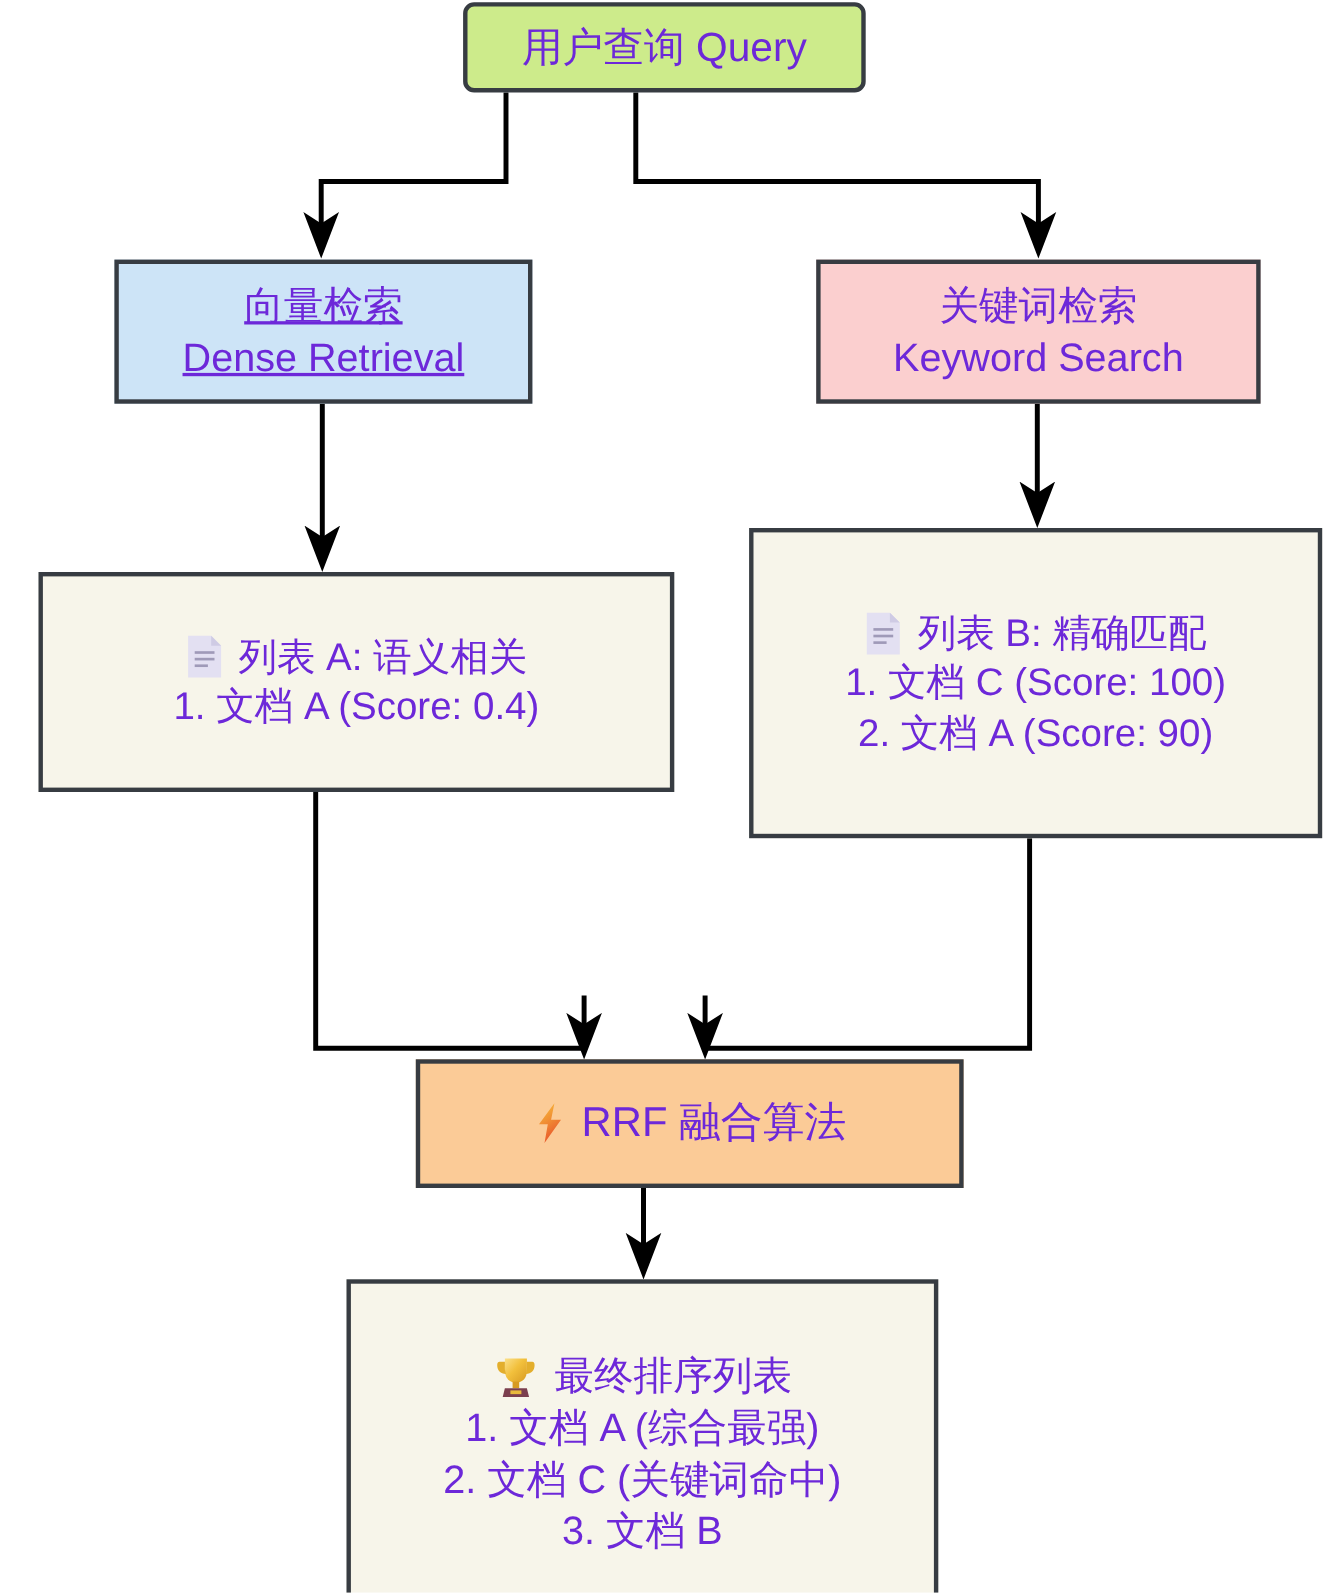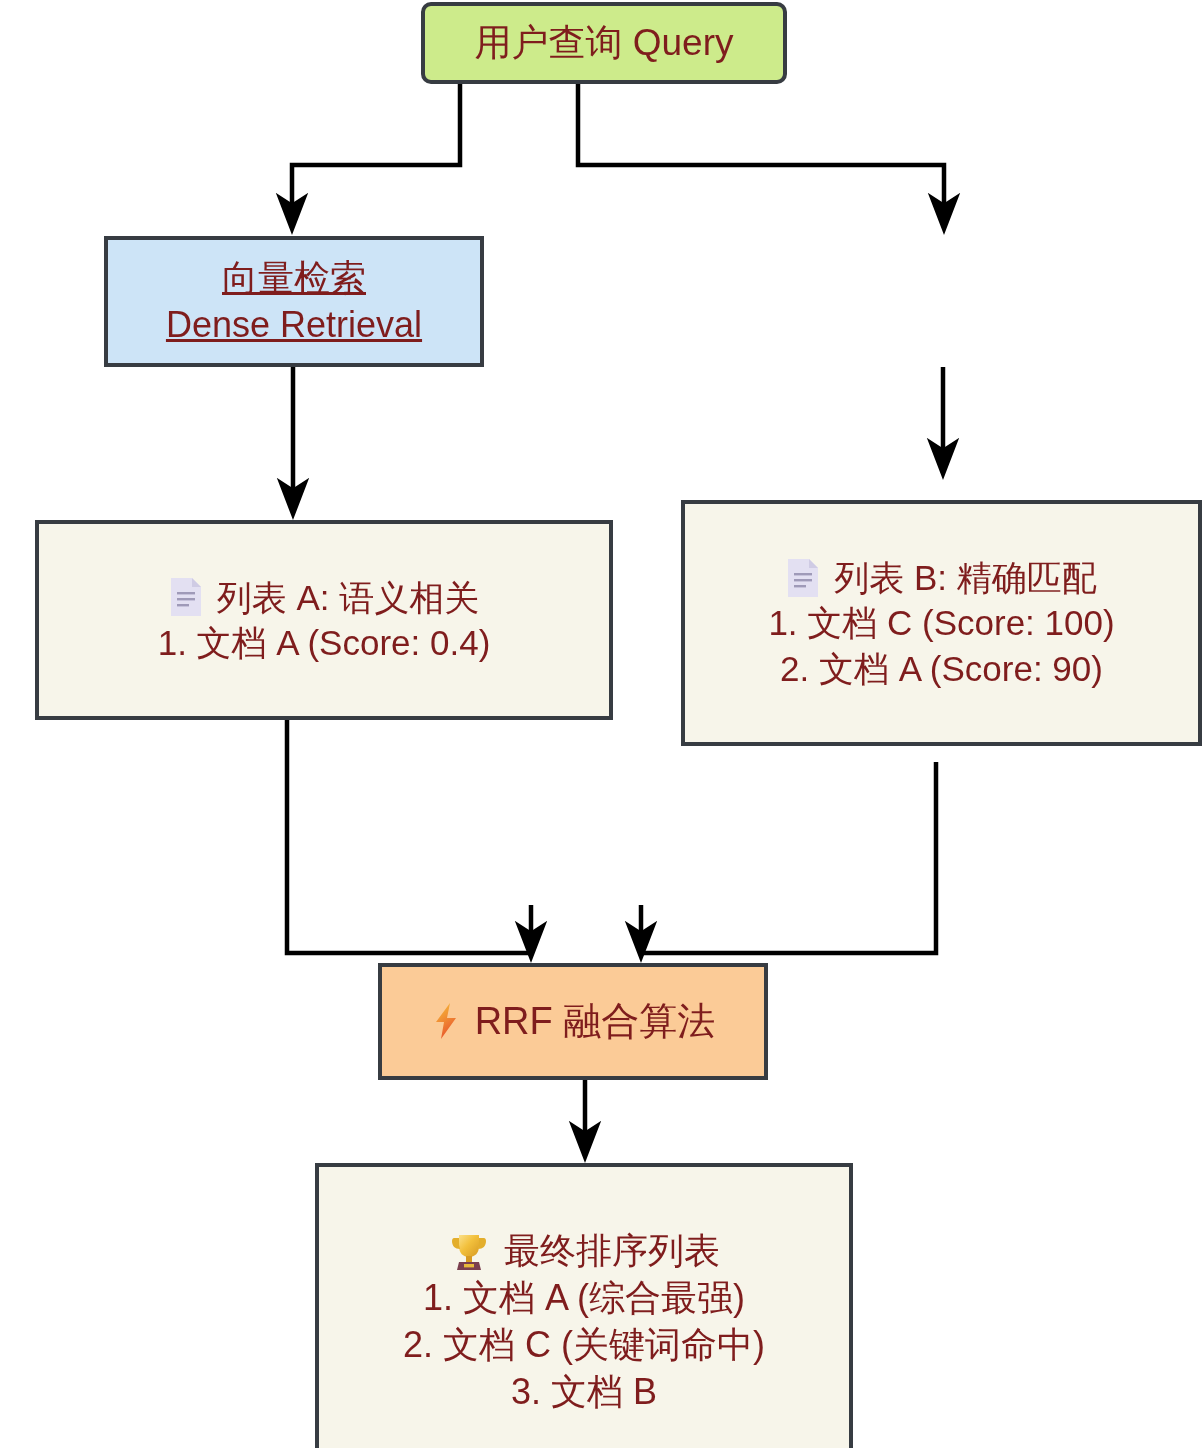--- a/index.html
+++ b/index.html
@@ -27,21 +27,21 @@
   }
   .node {
     position: absolute;
     box-sizing: border-box;
     border: 4px solid #373c42;
     display: flex;
     flex-direction: column;
     align-items: center;
     justify-content: center;
     text-align: center;
-    color: #7f1d1d;
+    color: #6d28d9;
     line-height: 1.30;
     white-space: nowrap;
   }
   .node .line {
     display: block;
   }
   .node .hdr {
     display: flex;
     align-items: center;
     justify-content: center;
@@ -66,27 +66,26 @@
     background: #fbcfcf;
     font-size: 36px;
   }
   #node-list-a {
     left: 2px; top: 520px; width: 578px; height: 200px;
     background: #f7f5ea;
     font-size: 35px;
     margin-left: 33px;
   }
   #node-list-b {
-    left: 681px; top: 480px; width: 521px; height: 246px;
+    left: 681px; top: 480px; width: 521px; height: 282px;
     background: #f7f5ea;
     font-size: 35px;
-    margin-top: 20px;
   }
   #node-rrf {
-    left: 378px; top: 963px; width: 390px; height: 117px;
+    left: 378px; top: 963px; width: 498px; height: 117px;
     background: #fbcb97;
     font-size: 38px;
   }
   #node-final {
     left: 315px; top: 1163px; width: 538px; height: 318px;
     background: #f7f5ea;
     font-size: 36px;
   }
 
   
@@ -125,20 +124,24 @@
 
   <div class="node" id="node-query">
     <span class="line">用户查询 Query</span>
   </div>
 
   <div class="node" id="node-dense">
     <span class="line">向量检索</span>
     <span class="line">Dense Retrieval</span>
   </div>
 
+  <div class="node" id="node-keyword">
+    <span class="line">关键词检索</span>
+    <span class="line">Keyword Search</span>
+  </div>
 
   <div class="node" id="node-list-a">
     <span class="hdr">
       <svg class="icon-doc" viewBox="0 0 34 40">
         <path d="M2 1 H23 L32 10 V39 H2 Z" fill="#e3e0f2"></path>
         <path d="M23 1 L32 10 H23 Z" fill="#cfcbe4"></path>
         <rect x="8" y="15" width="18" height="2.4" fill="#9f9ab8"></rect>
         <rect x="8" y="21" width="18" height="2.4" fill="#9f9ab8"></rect>
         <rect x="8" y="27" width="12" height="2.4" fill="#9f9ab8"></rect>
       </svg>

